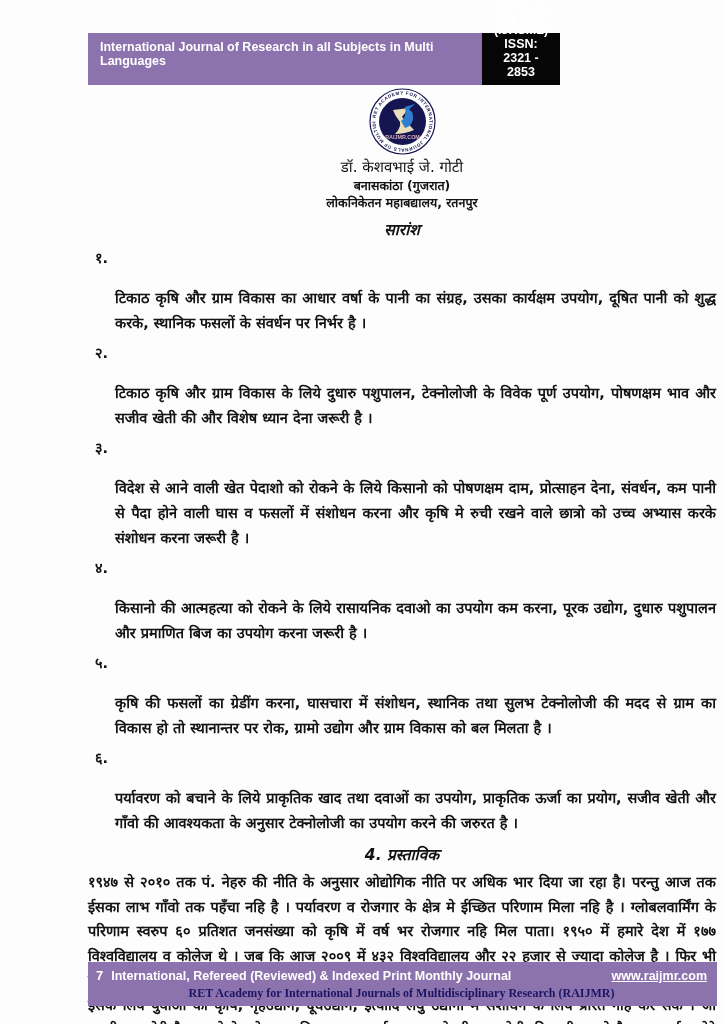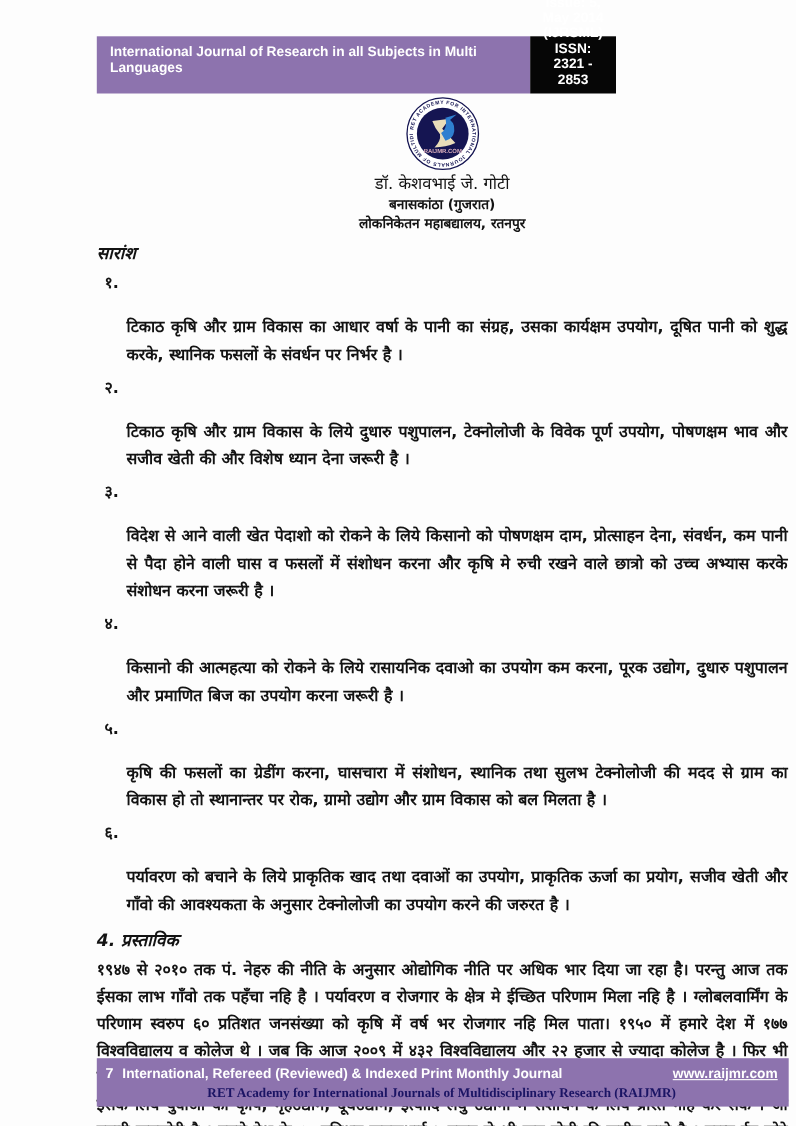--- a/index.html
+++ b/index.html
@@ -30,21 +30,21 @@
   .center-col { width:560px; margin:0 auto; text-align:center; }
   .logo-row { margin-top:3px; line-height:0; }
   .paper-title {
     margin:2px 0 0; font-size:26px; font-weight:bold; letter-spacing:1px; line-height:32px;
   }
   .paper-author { margin-top:2px; font-size:15px; font-weight:normal; line-height:20px; }
   .affil { font-size:12.5px; font-weight:bold; line-height:17px; }
 
   
   .sec-head {
-    margin-top:8px; font-size:15.5px; font-weight:bold; font-style:italic; line-height:22px;
+    margin-top:8px; font-size:15.5px; font-weight:bold; font-style:italic; line-height:22px;text-align:center;
   }
   .abs-items { margin-top:5px; }
   .item { display:flex; margin-bottom:5px; font-size:14.5px; font-weight:600; line-height:25px; }
   .item .num { flex:none; width:27px; padding-left:7px; box-sizing:border-box; }
   .item .txt { flex:1; text-align:justify;margin-top:40px; }
   .para {
     margin:4px 0 0; font-size:14.5px; font-weight:600; line-height:24.5px; text-align:justify;
   }
   .obj-item {
     display:flex; margin-top:5px; padding-left:15px;

